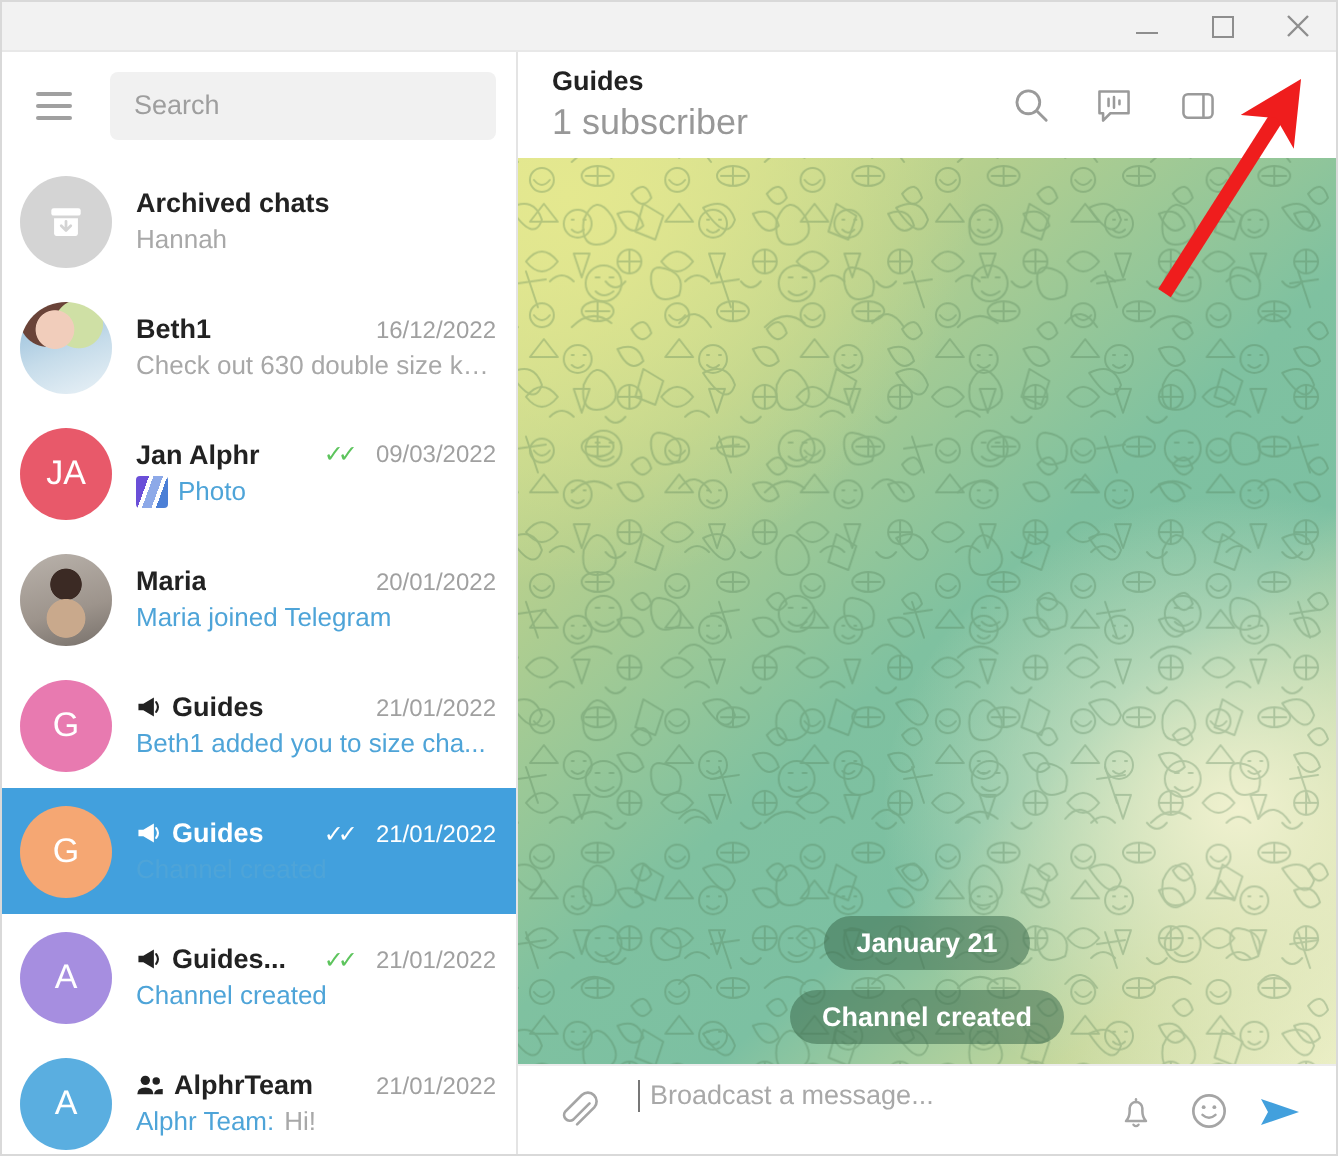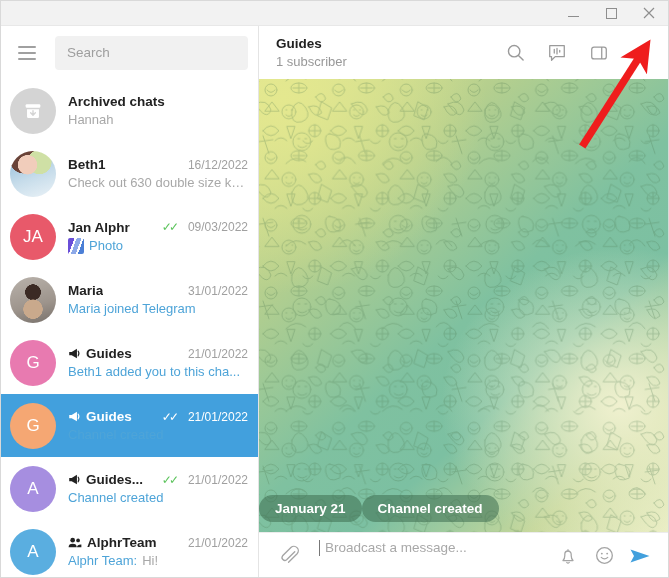--- a/index.html
+++ b/index.html
@@ -192,21 +192,21 @@
   .chat-header {
     height: 53px;
     background: #ffffff;
     display: flex;
     align-items: center;
     padding: 0 9px 0 17px;
     z-index: 5;
   }
   .ch-title-wrap { display:flex; flex-direction:column; justify-content:center; gap:3px; }
   .ch-title { font-size: 13.5px; font-weight: bold; color:#222222; }
-  .ch-sub { font-size: 13px; color:#989898; }
+  .ch-sub { font-size: 18px; color:#989898; }
   .ch-actions { margin-left: auto; display:flex; align-items:center; gap: 6px; }
   .ch-btn {
     width: 36px; height: 36px;
     display:flex; align-items:center; justify-content:center;
     cursor:pointer; border-radius: 50%;
     color:#9a9a9a;
   }
 
   
   .messages {
@@ -220,21 +220,23 @@
   }
   .doodles {
     position:absolute; inset:0;
     opacity: .30;
     pointer-events: none;
   }
   .msg-stack {
     position: absolute;
     left: 0; right: 0; bottom: 10px;
     display: flex;
-    align-items: center;
+    flex-direction: column;
+    align-items: center;
+    gap: 10px;
   }
   .pill {
     background: rgba(62, 110, 80, 0.55);
     color: #ffffff;
     font-size: 13.5px;
     font-weight: bold;
     padding: 6px 16px;
     border-radius: 14px;
   }
 
@@ -348,21 +350,21 @@
                 <span class="thumb"></span>
                 <span class="chat-preview link">Photo</span>
               </div>
             </div>
           </div>
           <div class="chat-row">
             <div class="avatar photo-maria"></div>
             <div class="chat-main">
               <div class="chat-line1">
                 <div class="chat-name">Maria</div>
-                <div class="chat-date">31/01/2022</div>
+                <div class="chat-date">20/01/2022</div>
               </div>
               <div class="chat-line2">
                 <span class="chat-preview link">Maria joined Telegram</span>
               </div>
             </div>
           </div>
           <div class="chat-row">
             <div class="avatar" style="background: rgb(232, 122, 176);">
               <span class="ph-letters">G</span>
             </div>
@@ -371,21 +373,21 @@
                 <span class="megaphone">
                   <svg width="13" height="13" viewBox="0 0 16 16">
                     <path d="M1.5 6 h3 L11 2.2 v11.6 L4.5 10 h-3 z" fill="#222222"></path>
                     <path d="M12.4 5 q2.2 3 0 6" stroke="#222222" stroke-width="1.3" fill="none" stroke-linecap="round"></path>
                   </svg>
                 </span>
                 <div class="chat-name">Guides</div>
                 <div class="chat-date">21/01/2022</div>
               </div>
               <div class="chat-line2">
-                <span class="chat-preview link">Beth1 added you to this cha...</span>
+                <span class="chat-preview link">Beth1 added you to size cha...</span>
               </div>
             </div>
           </div>
           <div class="chat-row selected">
             <div class="avatar" style="background: rgb(245, 167, 115);">
               <span class="ph-letters">G</span>
             </div>
             <div class="chat-main">
               <div class="chat-line1">
                 <span class="megaphone">

